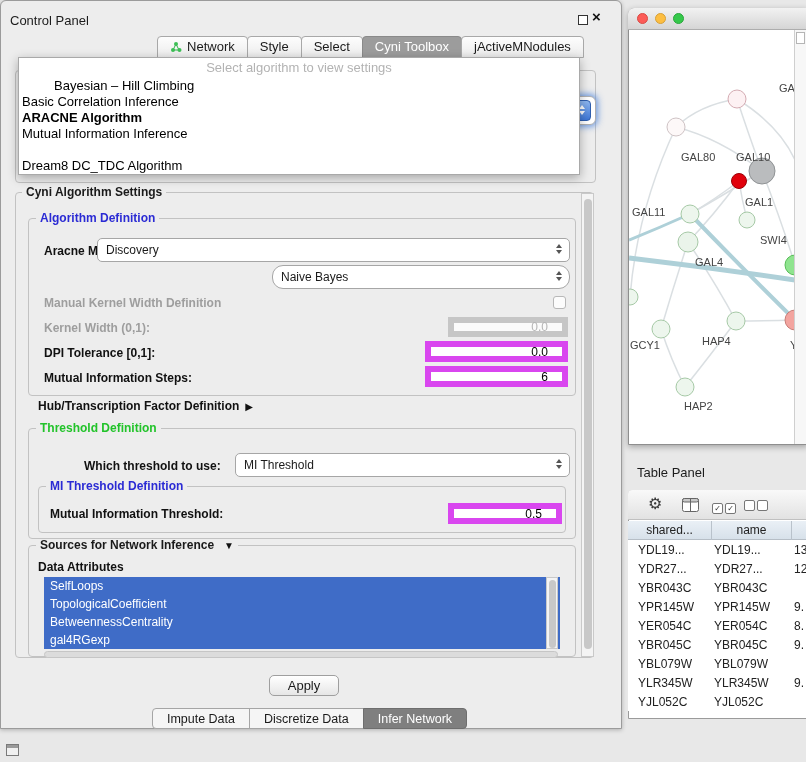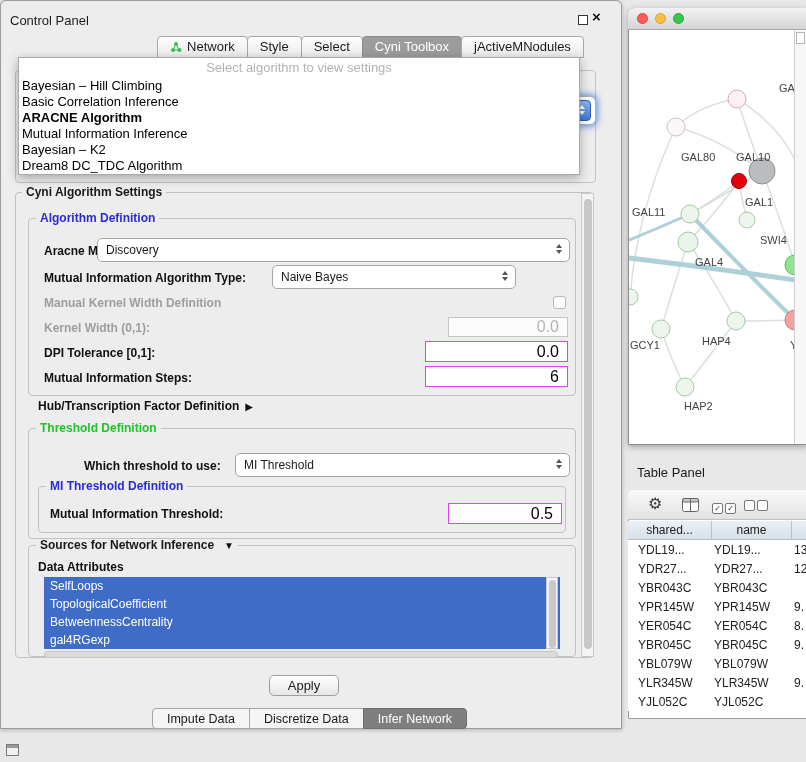--- a/index.html
+++ b/index.html
@@ -47,22 +47,22 @@
 
   .lbl{font-size:12px;font-weight:bold;white-space:nowrap;color:#111;}
   .lbl.disabled{color:#9e9e9e;}
 
   .combo{height:24px;background:#fff;border:1px solid #a6a6a6;border-radius:5px;box-sizing:border-box;
          display:flex;align-items:center;padding:0 22px 0 8px;font-size:12px;}
   .combo-arrows{position:absolute;right:7px;top:5px;display:flex;flex-direction:column;gap:2px;}
   .combo-arrows .arr.up{border-bottom:4.5px solid #555;}
   .combo-arrows .arr.dn{border-top:4.5px solid #555;}
 
-  .field{background:#fff;border:1px solid #d946ef;box-sizing:border-box;display:flex;align-items:center;
-         justify-content:flex-end;padding:0 8px;font-size:16px;color:#000;}
+  .field{background:#fff;border:6px solid #d946ef;box-sizing:border-box;display:flex;align-items:center;
+         justify-content:flex-end;padding:0 14px;font-size:12px;color:#000;}
   .field.disabled{border-color:#c6c6c6;background:#fbfbfb;color:#b5b5b5;}
 
   .checkbox{width:13px;height:13px;border:1px solid #b8b8b8;border-radius:3px;background:#fcfcfc;box-sizing:border-box;}
 
   .tri{font-size:10px;color:#111;}
 
   
   .attr-list{left:44px;top:577px;width:516px;height:72px;background:#3f6cc7;}
   .attr-item{height:18px;line-height:18px;color:#fff;font-size:12px;padding-left:6px;background:#3f6cc7;}
   .vscroll{background:#f4f4f4;border:1px solid #c9c9c9;box-sizing:border-box;}
@@ -154,25 +154,24 @@
     <span class="frag-combo-btn">
       <span class="wrap">
           <i class="arr up"></i>
           <i class="arr dn"></i>
         </span>
     </span>
   </div>
 
   <div class="abs popup">
     <div class="abs popup-placeholder">Select algorithm to view settings</div>
-    <div class="abs popup-item" style="top:20px;">Bayesian – Hill Climbing</div>
+    <div class="abs popup-item" style="top:20px;margin-left:32px;">Bayesian – Hill Climbing</div>
     <div class="abs popup-item" style="top:36px;">Basic Correlation Inference</div>
     <div class="abs popup-item selected" style="top:52px;">ARACNE Algorithm</div>
     <div class="abs popup-item" style="top:68px;">Mutual Information Inference</div>
-    <div class="abs popup-item" style="top:84px;">Bayesian – K2</div>
     <div class="abs popup-item" style="top:100px;">Dream8 DC_TDC Algorithm</div>
   </div>
 
   <div class="abs group" style="left:15px;top:192px;width:579px;height:466px;"></div>
   <div class="abs gtitle" style="left:22px;top:186px;">Cyni Algorithm Settings</div>
 
   <div class="abs vscroll" style="left:581px;top:193px;width:13px;height:464px;">
     <span class="vthumb" style="left:2px;top:5px;width:8px;height:450px;"></span>
   </div>
 
@@ -181,22 +180,21 @@
 
   <div class="abs lbl" style="left:44px;top:244px;">Aracne Mode:</div>
   <div class="abs combo" style="left:97px;top:238px;width:473px;">
     <span>Discovery</span>
     <span class="combo-arrows">
         <i class="arr up"></i>
         <i class="arr dn"></i>
       </span>
   </div>
 
-  <div class="abs lbl" style="left:44px;top:271px;">Mutual Information Algorithm Type:</div>
-  <div class="abs combo" style="left:272px;top:265px;width:244px;">
+  <div class="abs combo" style="left:272px;top:265px;width:298px;border-radius:11px;">
     <span>Naive Bayes</span>
     <span class="combo-arrows">
         <i class="arr up"></i>
         <i class="arr dn"></i>
       </span>
   </div>
 
   <div class="abs lbl disabled" style="left:44px;top:296px;">Manual Kernel Width Definition</div>
   <div class="abs checkbox" style="left:553px;top:296px;"></div>
 

